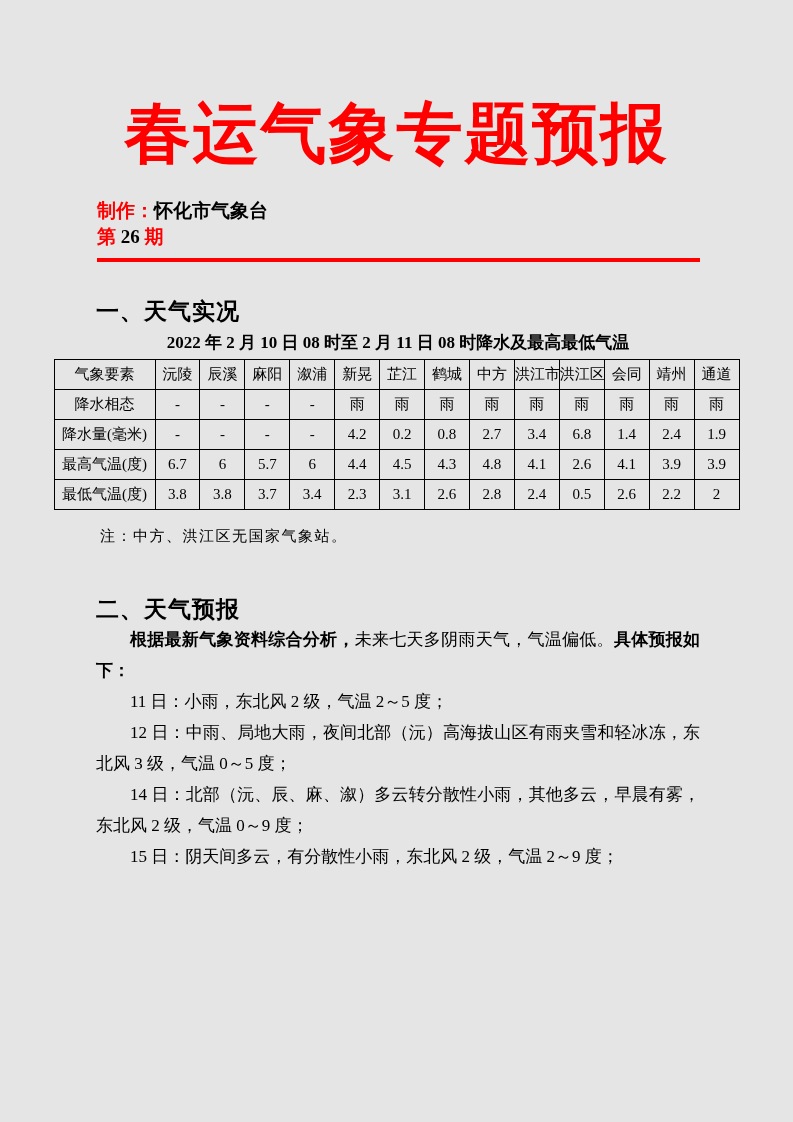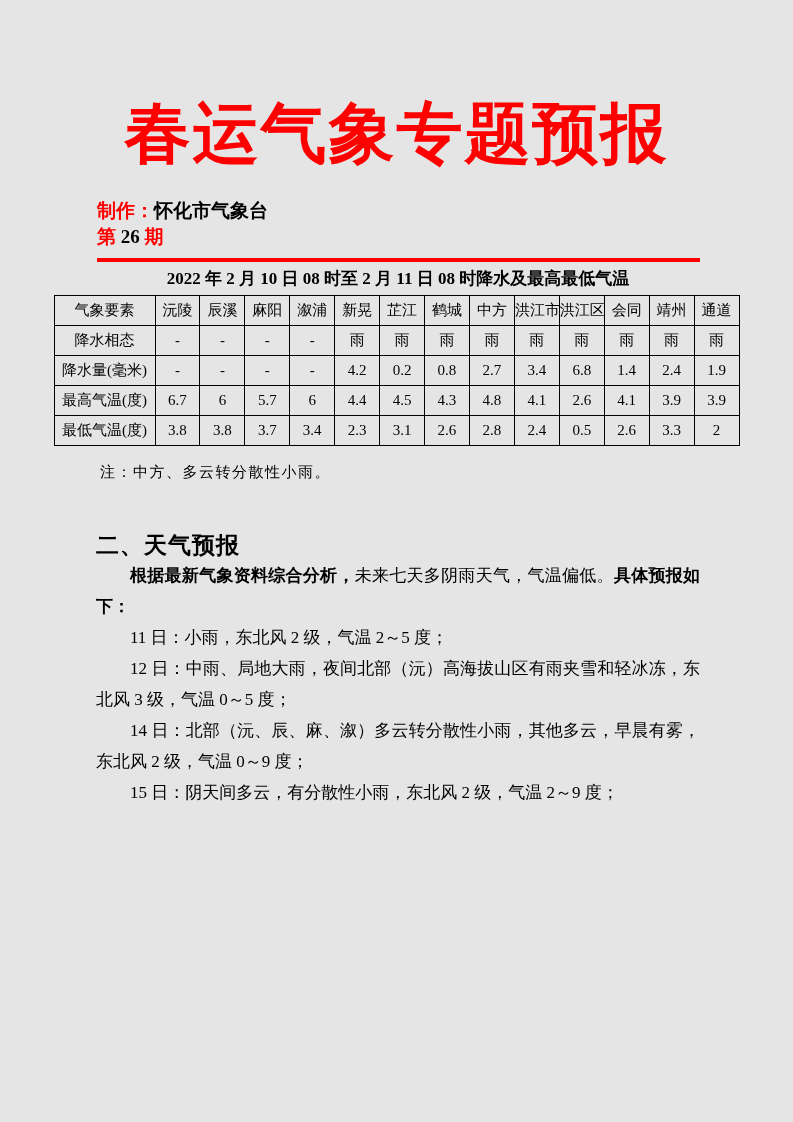--- a/index.html
+++ b/index.html
@@ -50,20 +50,21 @@
 
   <h1 class="doc-title">春运气象专题预报</h1>
 
   <div class="meta-row">
     <span><span class="red">制作：</span><span>怀化市气象台</span></span>
     <span><span class="red">第 </span><span>26</span><span class="red"> 期</span></span>
   </div>
 
   <div class="red-rule"></div>
 
+  <h2 class="sec-heading">一、天气实况</h2>
 
   <div class="table-title">2022 年 2 月 10 日 08 时至 2 月 11 日 08 时降水及最高最低气温</div>
 
   <table class="obs">
     <thead>
         <tr>
           <th>气象要素</th>
           <th>沅陵</th>
           <th>辰溪</th>
           <th>麻阳</th>
@@ -134,27 +135,27 @@
           <td>3.8</td>
           <td>3.7</td>
           <td>3.4</td>
           <td>2.3</td>
           <td>3.1</td>
           <td>2.6</td>
           <td>2.8</td>
           <td>2.4</td>
           <td>0.5</td>
           <td>2.6</td>
-          <td>3.3</td>
+          <td>2.2</td>
           <td>2</td>
         </tr>
       </tbody>
   </table>
 
-  <div class="note">注：中方、多云转分散性小雨。</div>
+  <div class="note">注：中方、洪江区无国家气象站。</div>
 
   <h2 class="sec-heading second">二、天气预报</h2>
 
   <div class="body-block">
     <p class="body-par"><b>根据最新气象资料综合分析，</b><span>未来七天多阴雨天气，气温偏低。</span><b>具体预报如下：</b></p>
     <div>
         <p class="body-par">11 日：小雨，东北风 2 级，气温 2～5 度；</p>
         <p class="body-par">12 日：中雨、局地大雨，夜间北部（沅）高海拔山区有雨夹雪和轻冰冻，东北风 3 级，气温 0～5 度；</p>
         <p class="body-par">14 日：北部（沅、辰、麻、溆）多云转分散性小雨，其他多云，早晨有雾，东北风 2 级，气温 0～9 度；</p>
         <p class="body-par">15 日：阴天间多云，有分散性小雨，东北风 2 级，气温 2～9 度；</p>

